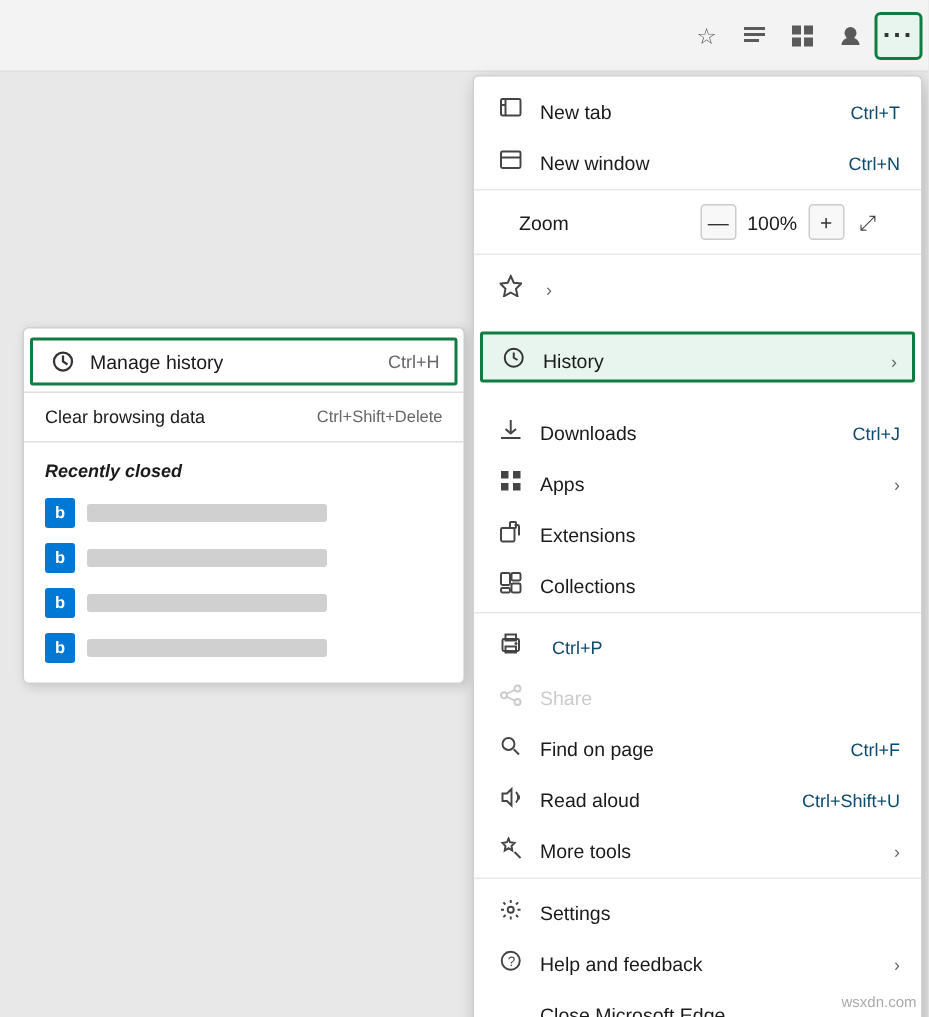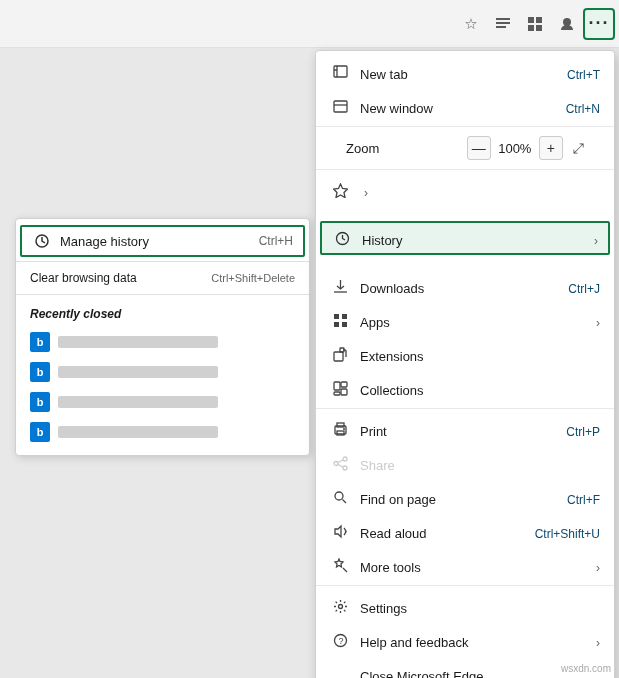--- a/index.html
+++ b/index.html
@@ -436,21 +436,20 @@
 
     <div class="menu-item">
       <div class="menu-item-icon">
         <svg width="15" height="15" viewBox="0 0 15 15" fill="none" stroke="#444" stroke-width="1.3">
             <rect x="2" y="4" width="11" height="8" rx="1"></rect>
             <rect x="4" y="1" width="7" height="4"></rect>
             <rect x="4" y="9" width="7" height="4"></rect>
             <circle cx="11" cy="7" r="1" fill="#444" stroke="none"></circle>
           </svg>
       </div>
-      <span class="menu-item-label">Print</span>
       <span class="menu-item-shortcut">Ctrl+P</span>
     </div>
 
     <div class="menu-item disabled">
       <div class="menu-item-icon">
         <svg width="15" height="15" viewBox="0 0 15 15" fill="none" stroke="#999" stroke-width="1.3">
             <circle cx="12" cy="3" r="2"></circle>
             <circle cx="3" cy="7.5" r="2"></circle>
             <circle cx="12" cy="12" r="2"></circle>
             <line x1="5" y1="6.5" x2="10" y2="4"></line>

